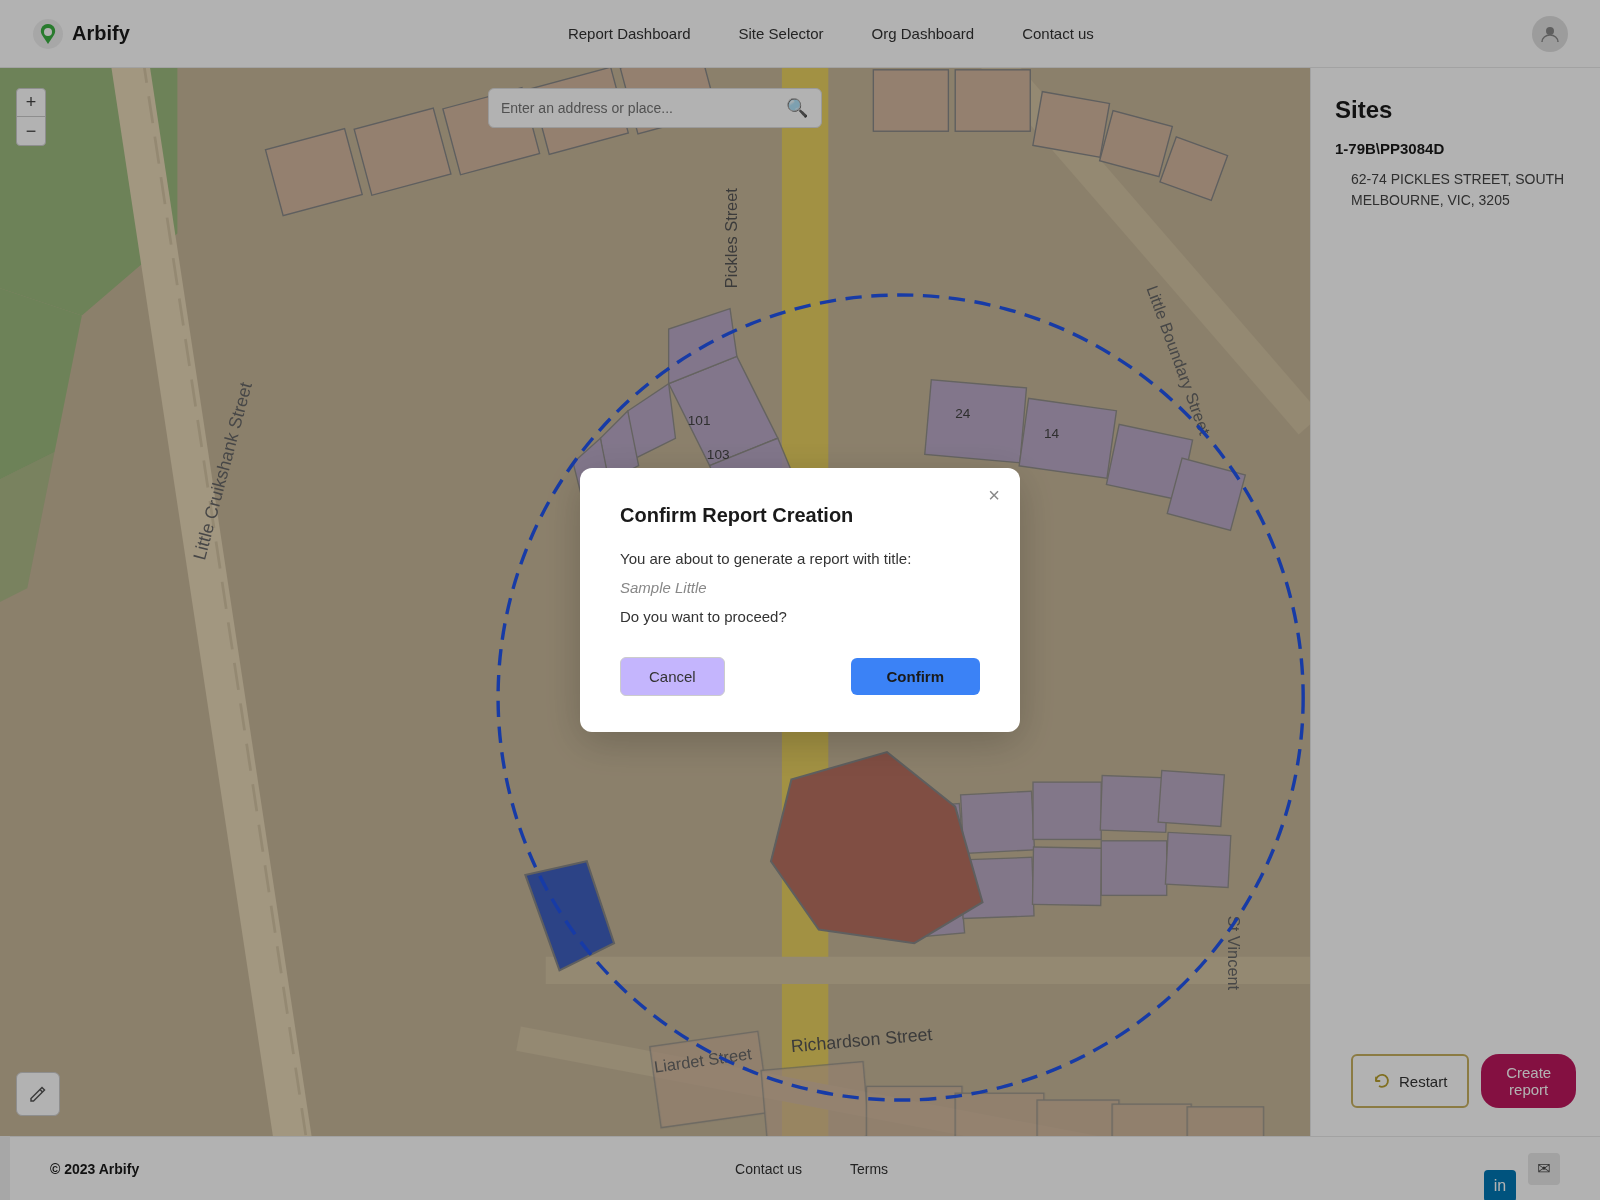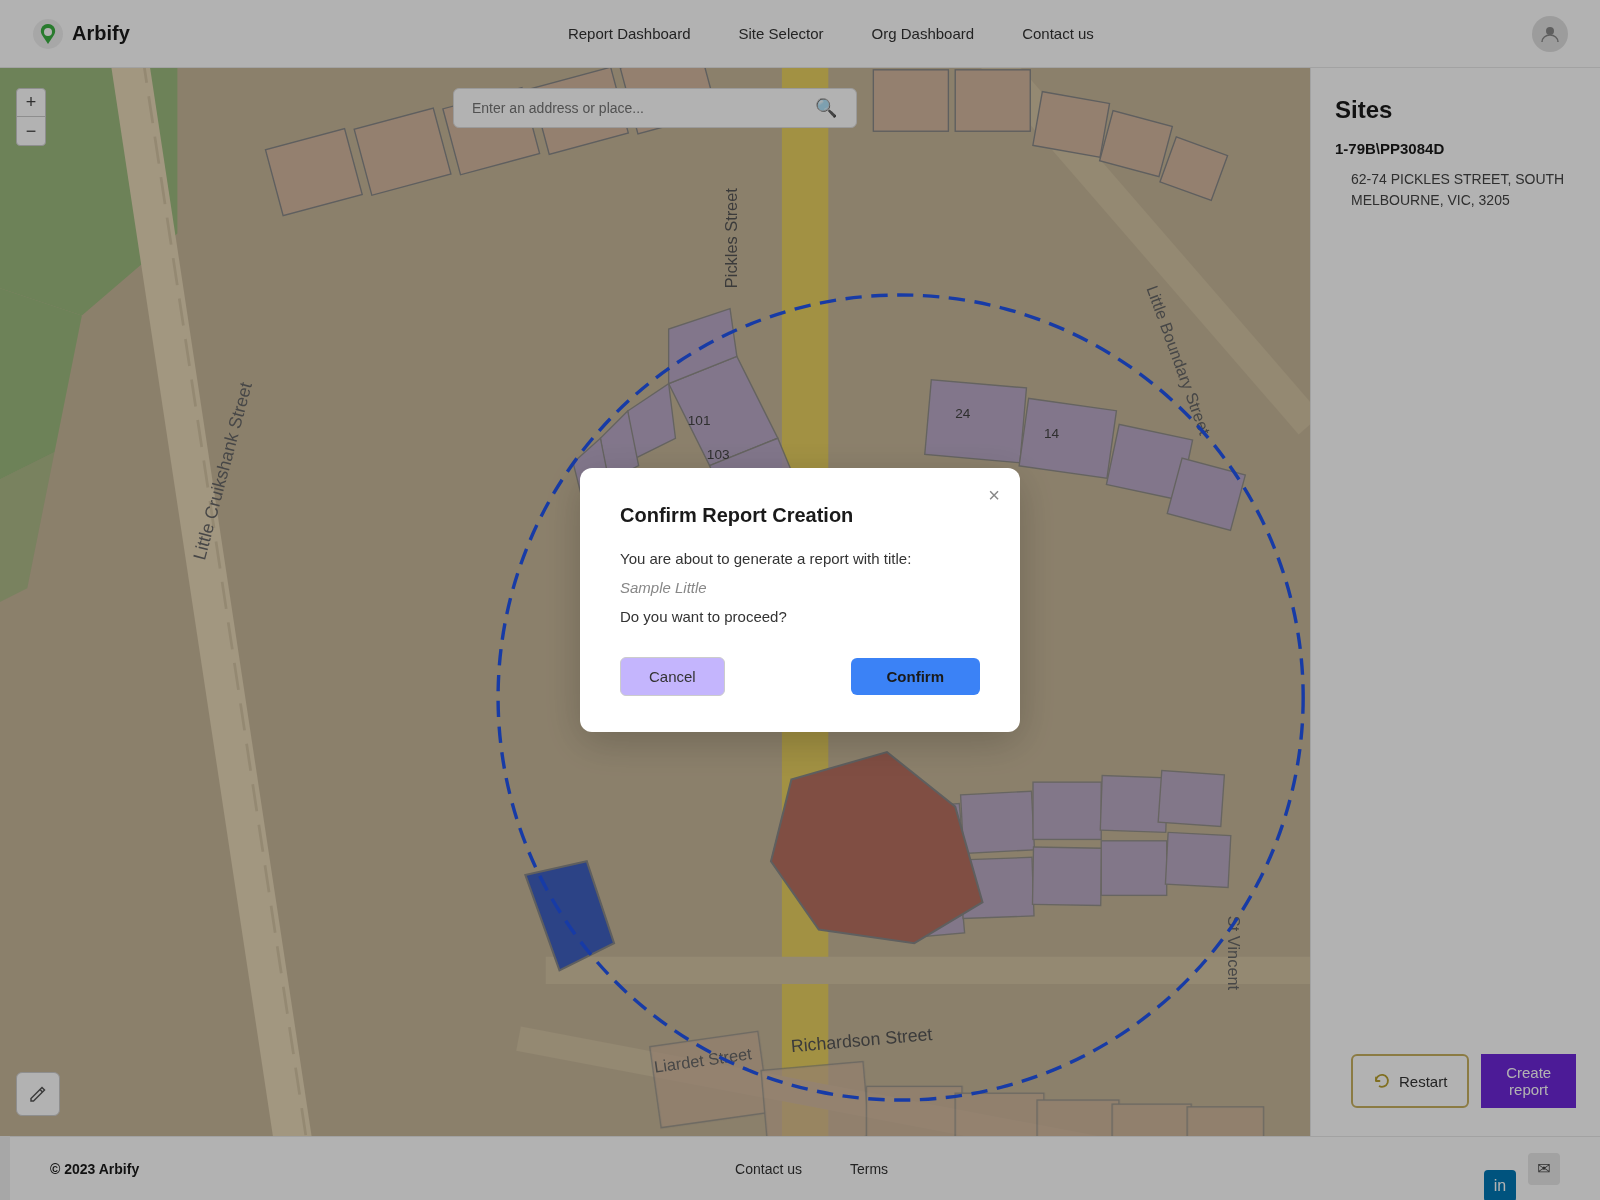--- a/index.html
+++ b/index.html
@@ -27,23 +27,23 @@
       flex: 1; position: relative; overflow: hidden;
       background: #c8b89a;
     }
 
     
     .map-svg { width: 100%; height: 100%; }
 
     
     .map-search {
       position: absolute; top: 20px; left: 50%; transform: translateX(-50%);
-      width: 404px; display: flex; align-items: center;
+      width: 334px; display: flex; align-items: center;
       background: #fff; border: 1px solid #ddd; border-radius: 6px;
-      padding: 8px 18px; gap: 8px; z-index: 10; justify-content: center;
+      padding: 8px 12px; gap: 8px; z-index: 10; justify-content: center;
     }
     .map-search input { border: none; outline: none; flex: 1; font-size: 14px; color: #999; }
     .map-search-icon { color: #555; font-size: 18px; cursor: pointer; }
 
     
     .zoom-controls {
       position: absolute; top: 20px; left: 16px;
       background: #fff; border: 1px solid #ccc; border-radius: 4px;
       display: flex; flex-direction: column; z-index: 10;
     }
@@ -71,21 +71,21 @@
     .sidebar-title { font-size: 24px; font-weight: 700; color: #1a1a1a; margin-bottom: 8px; }
     .site-id { font-size: 15px; font-weight: 600; color: #1a1a1a; }
     .site-address { font-size: 14px; color: #444; margin-left: 16px; margin-top: 4px; line-height: 1.5; }
     .restart-btn {
       display: flex; align-items: center; gap: 8px;
       padding: 10px 20px; border: 2px solid #c8b060; border-radius: 6px;
       background: #fff; color: #333; font-size: 15px; font-weight: 500;
       cursor: pointer;
     }
     .create-report-btn {
-      padding: 10px 24px; background: #6d28d9; border: none; border-radius: 0;
+      padding: 10px 24px; background: #be185d; border: none; border-radius: 18px;
       color: #fff; font-size: 15px; font-weight: 500; cursor: pointer;
     }
 
     
     .footer {
       height: 64px; background: #fff; border-top: 1px solid #e8e8e8;
       display: flex; align-items: center; justify-content: space-between;
       padding: 0 40px; position: fixed; bottom: 0; left: 10px; right: 0; z-index: 50;
     }
     .footer-left { font-size: 14px; color: #555; }

